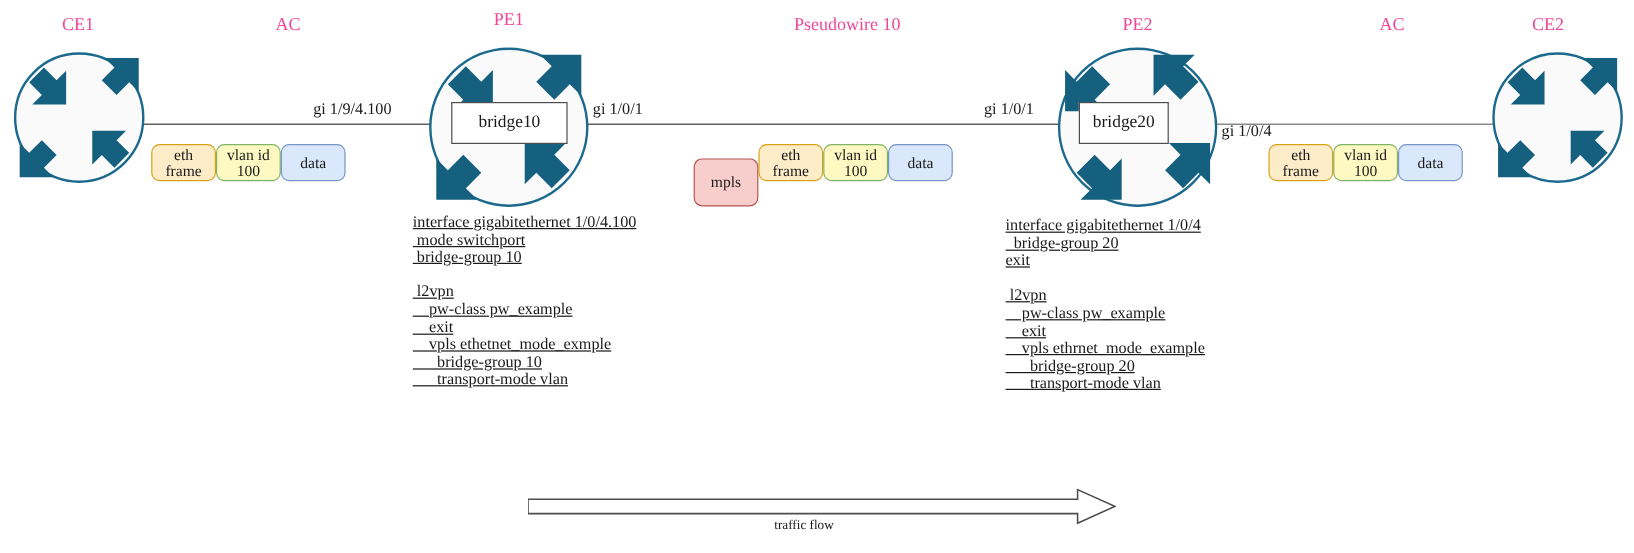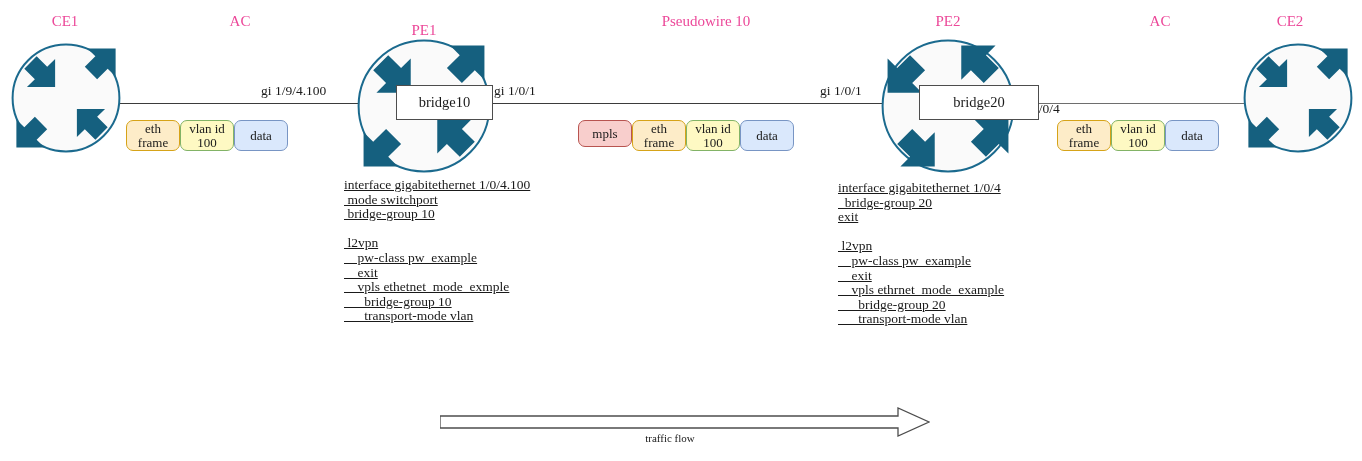--- a/index.html
+++ b/index.html
@@ -84,21 +84,20 @@
     position: absolute;
     background: #ffffff;
     border: 1.3px solid #4d4d4d;
     display: flex;
     align-items: center;
     justify-content: center;
     font-size: 14.5px;
     color: #1a1a1a;
     box-sizing: border-box;
     z-index: 5;
-    margin-left: 20px;
   }
 
   
   .config {
     position: absolute;
     font-size: 13.5px;
     line-height: 14.6px;
     white-space: pre;
     color: #1a1a1a;
     text-decoration: underline;
@@ -114,21 +113,21 @@
     color: #1a1a1a;
   }
 </style>
 </head>
 <body>
 
 <div class="canvas">
   <div id="labels-layer">
       <div class="node-label" style="left: 65px; top: 12px;">CE1</div>
       <div class="node-label" style="left: 240px; top: 12px;">AC</div>
-      <div class="node-label" style="left: 424px; top: 21px; text-align: center;">PE1</div>
+      <div class="node-label" style="left: 424px; top: 8px; text-align: center;">PE1</div>
       <div class="node-label" style="left: 706px; top: 12px;">Pseudowire 10</div>
       <div class="node-label" style="left: 948px; top: 12px;">PE2</div>
       <div class="node-label" style="left: 1160px; top: 12px;">AC</div>
       <div class="node-label" style="left: 1290px; top: 12px;">CE2</div>
     </div>
   <div id="links-layer">
       <div class="link-line" style="left: 112px; top: 103px; width: 255px;"></div>
       <div class="link-line" style="left: 490px; top: 103px; width: 395px;"></div>
       <div class="link-line grey" style="left: 1008px; top: 103px; width: 262px;"></div>
     </div>
@@ -229,38 +228,38 @@
           <g transform="translate(63.25,63.25) rotate(270,22,22)">
        <g transform="scale(0.44)">
               <path d="M 30 6 L 94 6 L 94 70 L 76 52 L 52 76 L 24 48 L 48 24 Z" fill="#15607f"></path>
             </g>
      </g>
   </svg>
       </div>
     </div>
   <div id="bridges-layer">
       <div class="bridge-box" style="left: 376px; top: 85px; width: 97px; height: 35px;">bridge10</div>
-      <div class="bridge-box" style="left: 899px; top: 85px; width: 120px; height: 35px;">bridge20</div>
+      <div class="bridge-box" style="left: 899px; top: 85px; width: 75px; height: 35px;">bridge20</div>
     </div>
   <div id="iflabels-layer">
       <div class="if-label" style="left: 261px; top: 83px;">gi 1/9/4.100</div>
       <div class="if-label" style="left: 494px; top: 83px;">gi 1/0/1</div>
       <div class="if-label" style="left: 820px; top: 83px;">gi 1/0/1</div>
       <div class="if-label" style="left: 1018px; top: 101px;">gi 1/0/4</div>
     </div>
   <div id="packets-layer">
       <div class="packet-row" style="left: 126px; top: 120px;">
         <div class="pkt eth" style="width: 54px; height: 31px;">eth
 frame</div>
         <div class="pkt vlan" style="width: 54px; height: 31px;">vlan id
 100</div>
         <div class="pkt data" style="width: 54px; height: 31px;">data</div>
       </div>
       <div class="packet-row" style="left: 578px; top: 120px;">
-        <div class="pkt mpls" style="width: 54px; height: 27px;">mpls</div>
+        <div class="pkt mpls" style="width: 54px; height: 40px; margin-top: 12px;">mpls</div>
         <div class="pkt eth" style="width: 54px; height: 31px;">eth
 frame</div>
         <div class="pkt vlan" style="width: 54px; height: 31px;">vlan id
 100</div>
         <div class="pkt data" style="width: 54px; height: 31px;">data</div>
       </div>
       <div class="packet-row" style="left: 1057px; top: 120px;">
         <div class="pkt eth" style="width: 54px; height: 31px;">eth
 frame</div>
         <div class="pkt vlan" style="width: 54px; height: 31px;">vlan id

